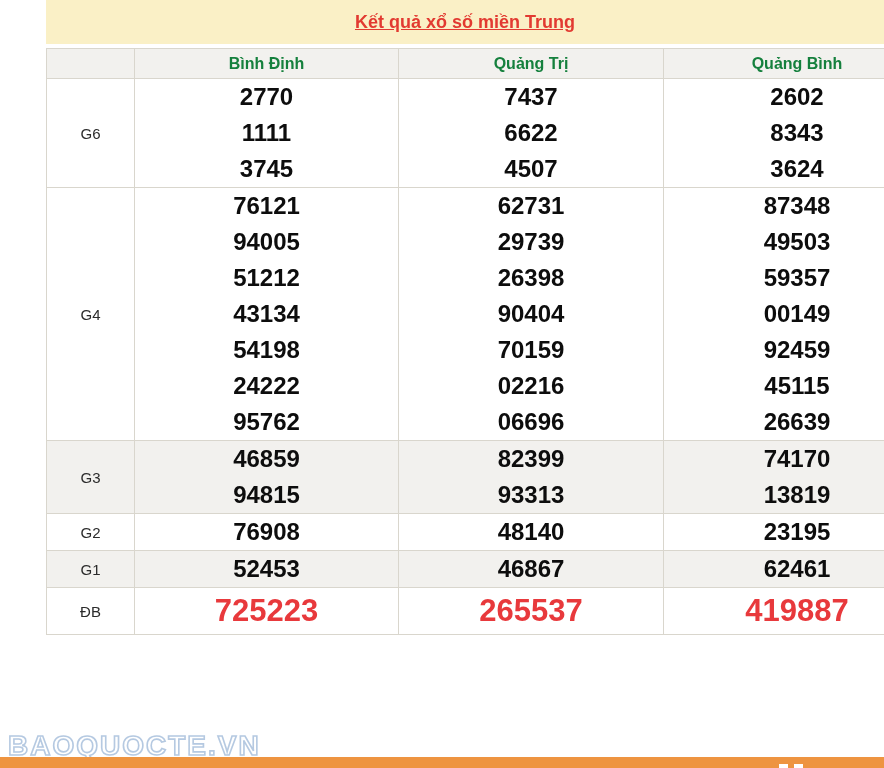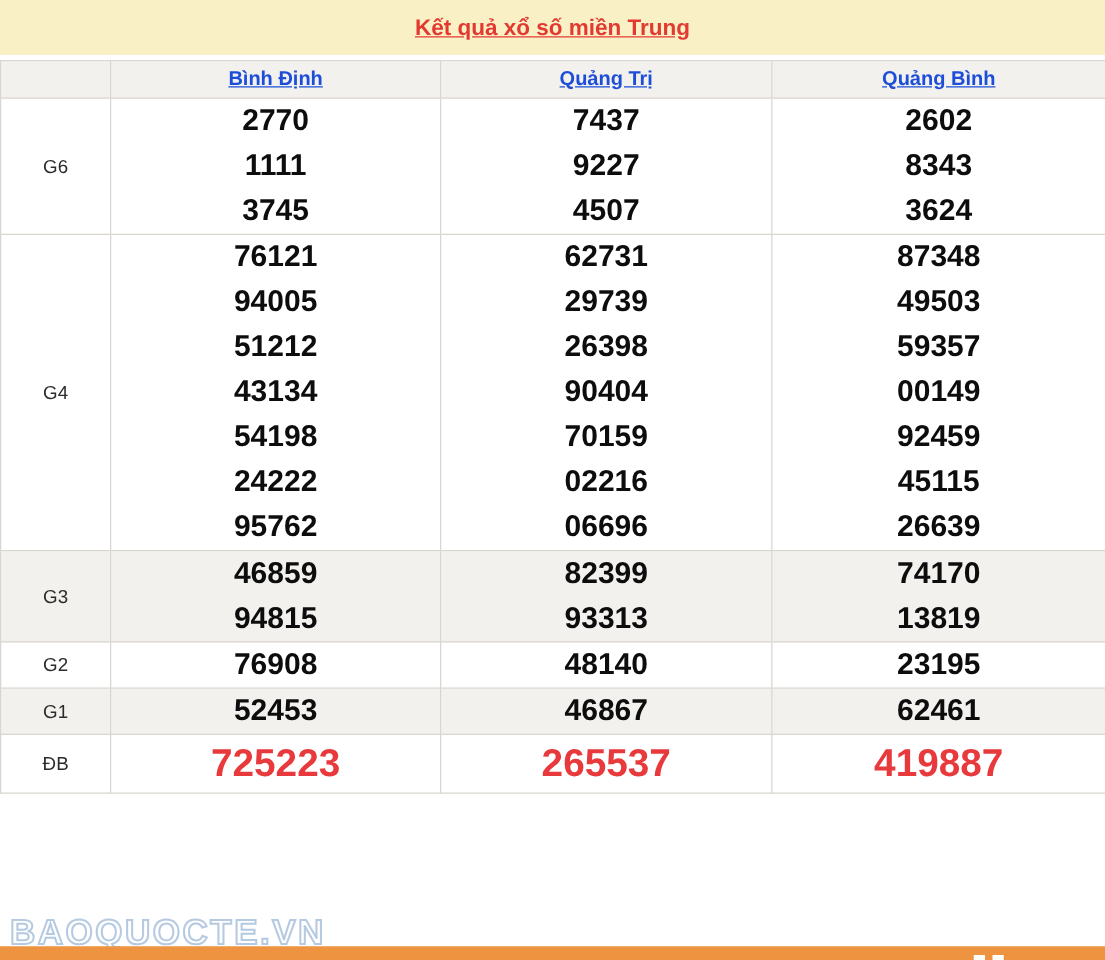--- a/index.html
+++ b/index.html
@@ -4,20 +4,21 @@
 <style>
   * { margin: 0; padding: 0; box-sizing: border-box; }
   html, body { background: #ffffff; }
   body { font-family: "Liberation Sans", sans-serif; }
   .page {
     position: relative;
     width: 884px;
     height: 768px;
     overflow: hidden;
     background: #ffffff;
+    padding-left: 46px;
   }
   
   .banner {
     height: 44px;
     background: #faf0c6;
     display: flex;
     align-items: center;
     justify-content: center;
     font-size: 18px;
     font-weight: bold;
@@ -43,23 +44,22 @@
     padding: 0;
     background: #ffffff;
   }
   tr.alt td { background: #f2f1ee; }
   .label-cell {
     font-size: 15px;
     color: #2b2b2b;
     font-weight: normal;
   }
   .plink {
-    color: #1d4ed8;
-    font-weight: bold;
-    text-decoration: underline;
+    color: #15803d;
+    font-weight: bold;
     font-size: 16px;
     cursor: pointer;
   }
   .num {
     font-size: 24px;
     font-weight: bold;
     color: #0d0d0d;
     line-height: 36px;
   }
   .header-row td { height: 30px; }
@@ -146,21 +146,21 @@
       </tr>
         <tr class="row-g6">
           <td class="label-cell">G6</td>
           <td>
             <div class="num">2770</div>
             <div class="num">1111</div>
             <div class="num">3745</div>
           </td>
           <td>
             <div class="num">7437</div>
-            <div class="num">9227</div>
+            <div class="num">6622</div>
             <div class="num">4507</div>
           </td>
           <td>
             <div class="num">2602</div>
             <div class="num">8343</div>
             <div class="num">3624</div>
           </td>
         </tr>
         <tr class="row-g4">
           <td class="label-cell">G4</td>

